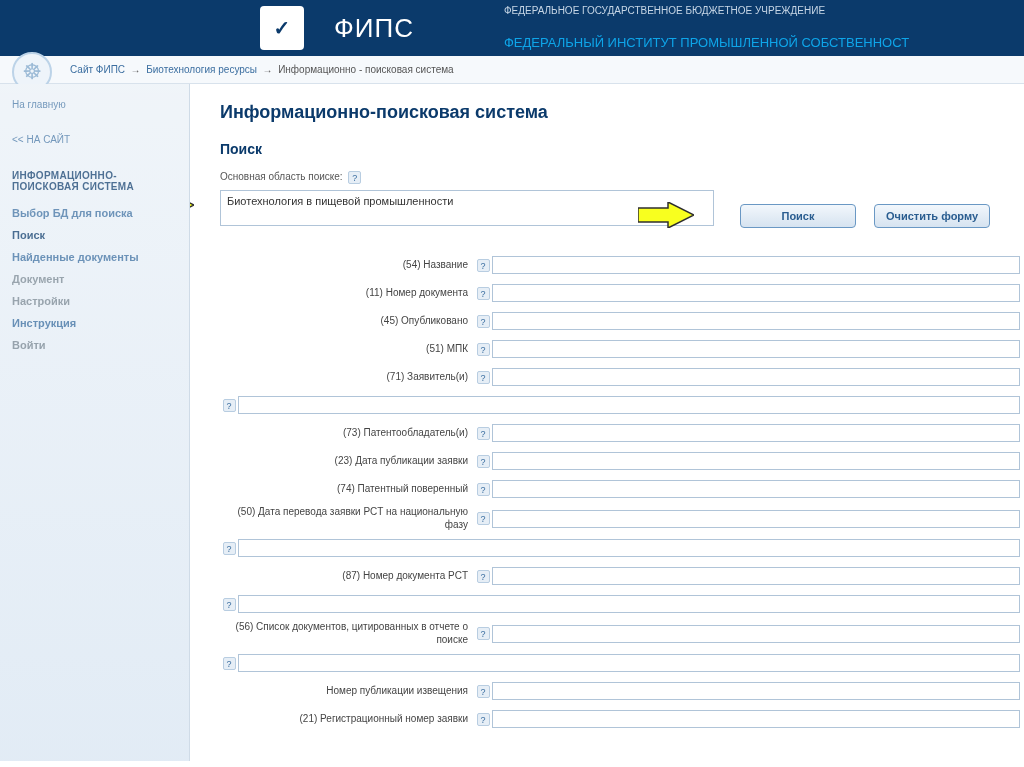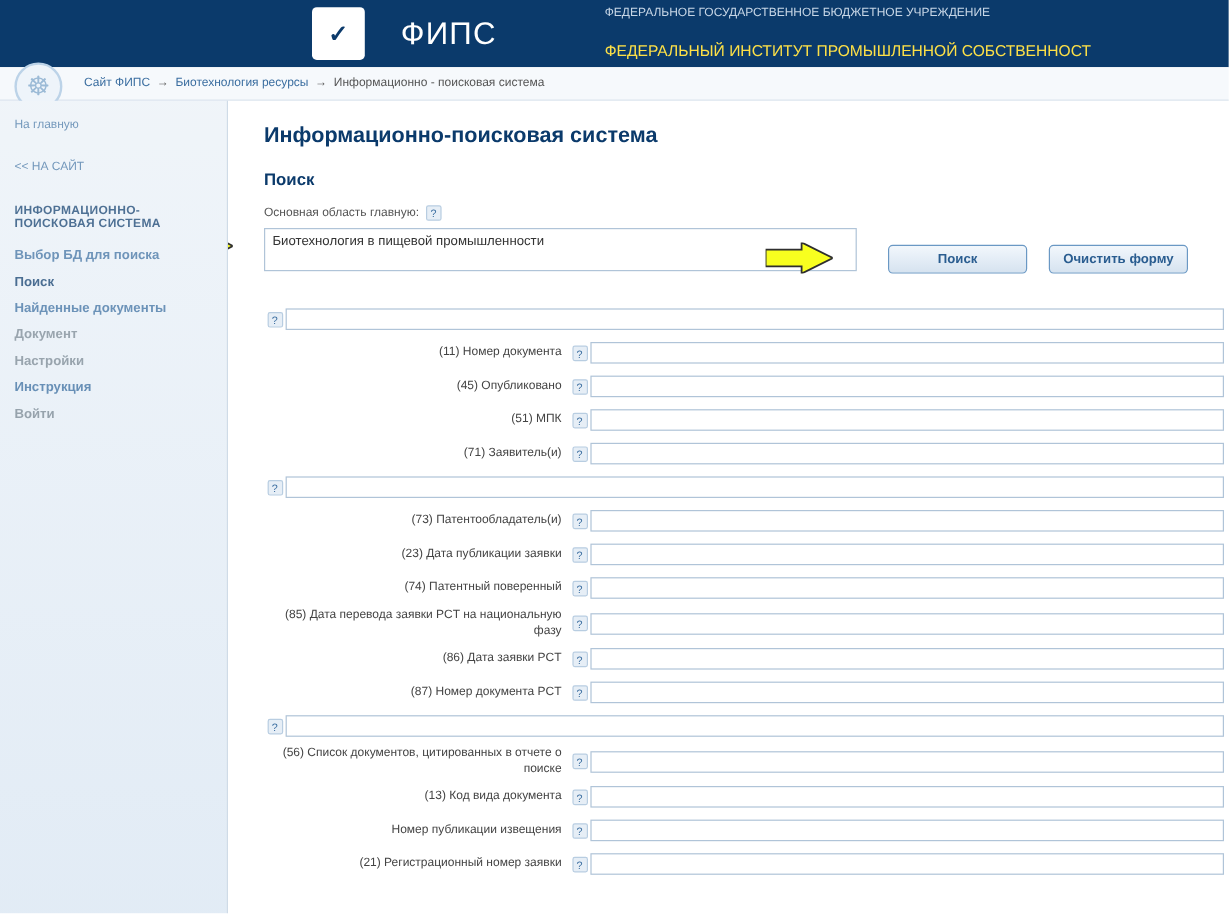--- a/index.html
+++ b/index.html
@@ -37,21 +37,21 @@
     font-weight: 300;
     margin-right: 90px;
     letter-spacing: 1px;
     text-align: right;
   }
   .header-sub {
     font-size: 10px;
     line-height: 1.4;
     color: #c7d6e6;
   }
-  .header-sub .line2 { font-size: 13px; color: #fde047; margin-top: 16px; }
+  .header-sub .line2 { font-size: 13px; color: #0ea5e9; margin-top: 16px; }
   .breadcrumb-wrap {
     background: #f6f9fc;
     border-bottom: 1px solid #d8e2ec;
     padding: 8px 10px 8px 70px;
     color: #555;
     font-size: 10px;
     position: relative;
   }
   .breadcrumb-wrap a { color: #3b6ea0; text-decoration: none; margin-top: 16px; }
   .bc-logo {
@@ -218,32 +218,33 @@
     <div class="sb-item grey bold">Настройки</div>
     <div class="sb-item bold">Инструкция</div>
     <div class="sb-item grey bold">Войти</div>
   </div>
 
   <div class="main">
     <h1 class="page-title">Информационно-поисковая система</h1>
     <h2 class="section-title">Поиск</h2>
 
     <div class="field-label">
-      <span>Основная область главную:</span>
+      <span>Основная область поиске:</span>
       &nbsp;<span class="help">?</span>
     </div>
     <textarea class="main-query" style="">Биотехнология в пищевой промышленности</textarea>
 
     <div class="btn-row">
       <button class="btn">Поиск</button>
       <button class="btn">Очистить форму</button>
     </div>
 
     <div class="form-rows" id="rows">
         <div class="row">
+          <div class="lbl">(54) Название</div>
           <div class="h"><span class="help">?</span></div>
           <input class="inp" type="text" style="">
         </div>
         <div class="row">
           <div class="lbl">(11) Номер документа</div>
           <div class="h"><span class="help">?</span></div>
           <input class="inp" type="text" style="">
         </div>
         <div class="row">
           <div class="lbl">(45) Опубликовано</div>
@@ -273,45 +274,43 @@
           <div class="lbl">(23) Дата публикации заявки</div>
           <div class="h"><span class="help">?</span></div>
           <input class="inp" type="text" style="">
         </div>
         <div class="row">
           <div class="lbl">(74) Патентный поверенный</div>
           <div class="h"><span class="help">?</span></div>
           <input class="inp" type="text" style="">
         </div>
         <div class="row">
-          <div class="lbl">(85) Дата перевода заявки PCT на национальную фазу</div>
-          <div class="h"><span class="help">?</span></div>
-          <input class="inp" type="text" style="">
-        </div>
-        <div class="row">
-          <div class="lbl">(86) Дата заявки PCT</div>
+          <div class="lbl">(50) Дата перевода заявки PCT на национальную фазу</div>
+          <div class="h"><span class="help">?</span></div>
+          <input class="inp" type="text" style="">
+        </div>
+        <div class="row">
           <div class="h"><span class="help">?</span></div>
           <input class="inp" type="text" style="">
         </div>
         <div class="row">
           <div class="lbl">(87) Номер документа PCT</div>
           <div class="h"><span class="help">?</span></div>
           <input class="inp" type="text" style="">
         </div>
         <div class="row">
           <div class="h"><span class="help">?</span></div>
           <input class="inp" type="text" style="">
         </div>
         <div class="row">
           <div class="lbl">(56) Список документов, цитированных в отчете о поиске</div>
           <div class="h"><span class="help">?</span></div>
           <input class="inp" type="text" style="">
         </div>
         <div class="row">
-          <div class="lbl">(13) Код вида документа</div>
           <div class="h"><span class="help">?</span></div>
           <input class="inp" type="text" style="">
         </div>
         <div class="row">
           <div class="lbl">Номер публикации извещения</div>
           <div class="h"><span class="help">?</span></div>
           <input class="inp" type="text" style="">
         </div>
         <div class="row">
           <div class="lbl">(21) Регистрационный номер заявки</div>

